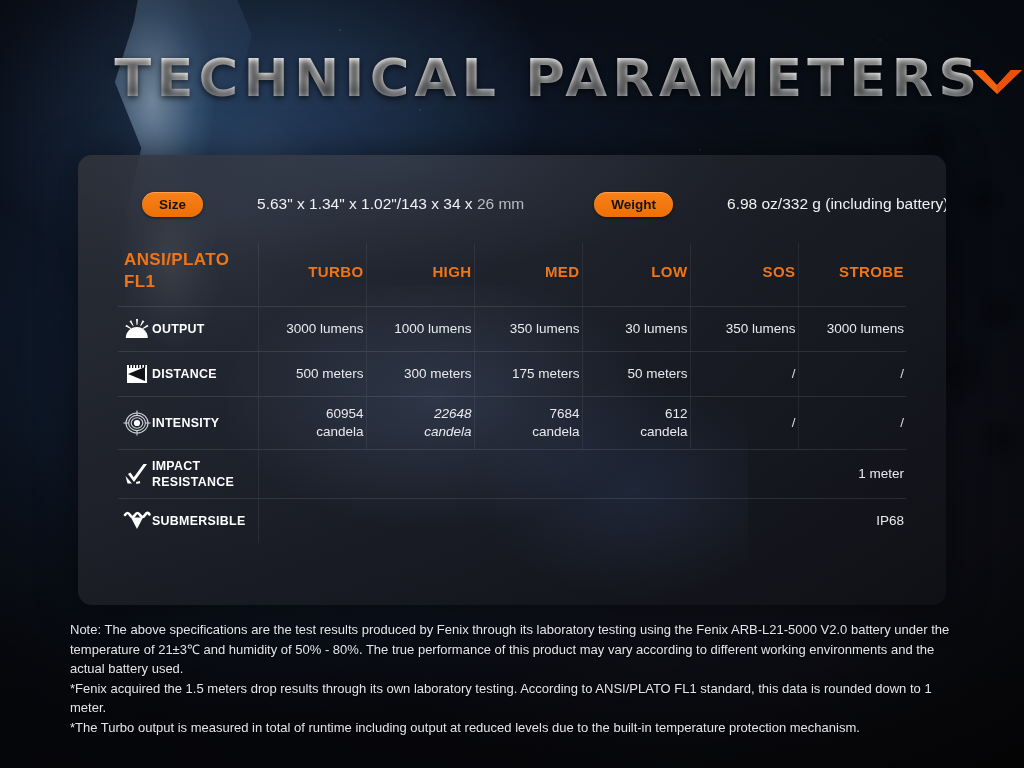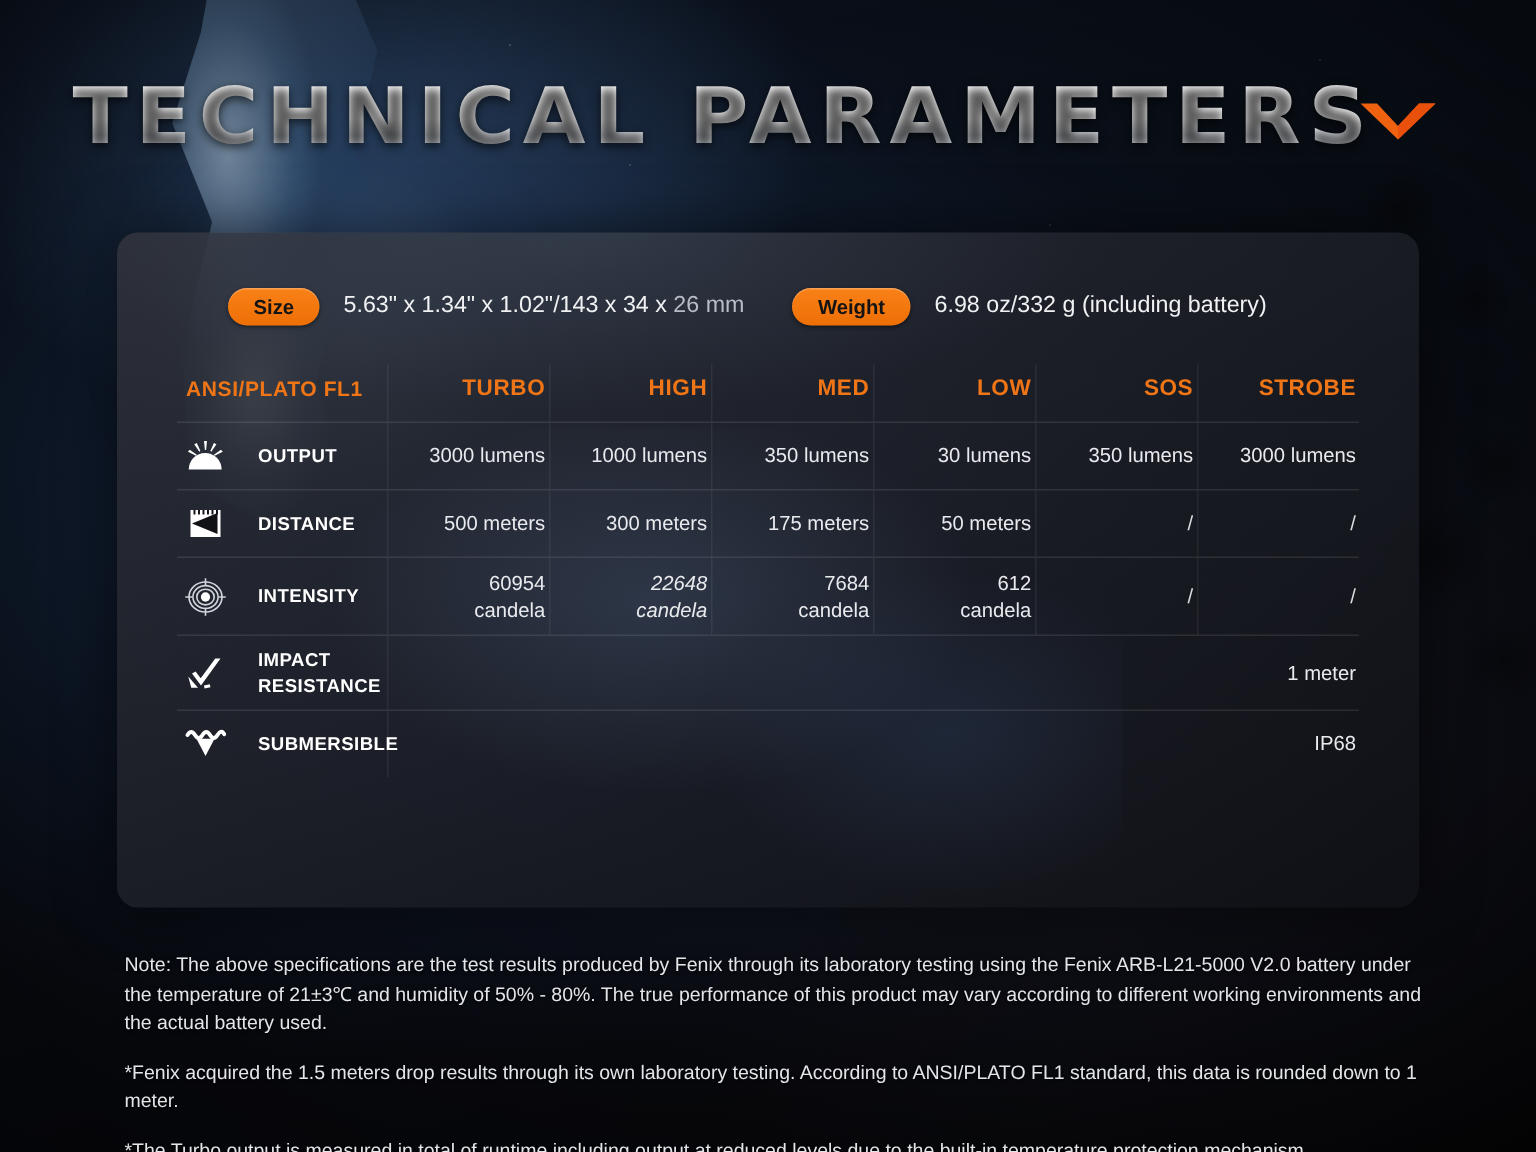--- a/index.html
+++ b/index.html
@@ -63,21 +63,21 @@
       radial-gradient(1px 1px at 300px 190px, rgba(255,255,255,.35), transparent),
       radial-gradient(1px 1px at 700px 150px, rgba(255,255,255,.4), transparent),
       radial-gradient(1px 1px at 520px 250px, rgba(255,255,255,.28), transparent);
   }
   .vignette{
     position:absolute;inset:0;
     background:radial-gradient(ellipse 820px 560px at 50% 45%, rgba(0,0,0,0) 40%, rgba(0,0,0,.55) 100%);
   }
 
   
-  .title-wrap{position:absolute;left:0;right:0;top:48px;text-align:center;}
+  .title-wrap{position:absolute;left:0;right:0;top:48px;text-align:right;}
   .title{
     display:inline-block;
     font-family:"DejaVu Sans", sans-serif;
     font-weight:bold;
     font-size:52px;
     letter-spacing:5px;
     color:#ffffff;
     background:linear-gradient(180deg,#ffffff 0%,#ffffff 52%,#c9ccd2 70%,#f3f4f6 100%);
     -webkit-background-clip:text;background-clip:text;
     -webkit-text-fill-color:transparent;
@@ -101,23 +101,23 @@
   }
   .card-sheen2{
     position:absolute;left:150px;top:130px;width:520px;height:330px;
     background:radial-gradient(ellipse 300px 180px at 40% 35%, rgba(130,165,215,.17), rgba(0,0,0,0) 72%),
                radial-gradient(ellipse 220px 150px at 78% 62%, rgba(70,110,170,.16), rgba(0,0,0,0) 72%);
     pointer-events:none;
   }
 
   
   .sizebar{
-    position:absolute;left:12px;right:0;top:28px;height:42px;
+    position:absolute;left:2px;right:0;top:28px;height:42px;
     display:flex;align-items:center;padding-left:62px;
-    font-size:15.5px;color:#f0f1f3;
+    font-size:15.5px;color:#f0f1f3;gap:38px;
   }
   .pill{
     background:linear-gradient(180deg,#f98117,#ed6f06);
     color:#141414;font-weight:bold;font-size:13.5px;
     padding:5px 17px;border-radius:13px;
     box-shadow:0 1px 3px rgba(0,0,0,.5), inset 0 1px 0 rgba(255,255,255,.25);
     white-space:nowrap;
   }
   .sizeval{margin-left:16px;white-space:nowrap;}
   .dim{color:#b7bcc4;}
@@ -137,41 +137,41 @@
     padding:8px 2px;
     border-bottom:1px solid rgba(255,255,255,.10);
     border-left:1px solid rgba(255,255,255,.065);
     line-height:1.32;
   }
   thead th{
     color:#ef7516;font-weight:bold;font-size:15px;
     letter-spacing:.4px;padding:6px 2px 12px;
   }
   th.hcol0{
-    color:#ef7516;text-align:left;padding-left:6px;font-size:14px;
+    color:#ef7516;text-align:left;padding-left:6px;font-size:17px;
     border-left:none;
   }
   td.lbl{
     text-align:left;border-left:none;
     color:#ffffff;font-weight:bold;font-size:12.4px;letter-spacing:.3px;
     padding-left:4px;
   }
-  .lblbox{display:flex;align-items:center;gap:20px;}
+  .lblbox{display:flex;align-items:center;gap:0;}
   .icn{width:30px;height:28px;flex:0 0 30px;display:flex;align-items:center;justify-content:center;}
   tr:last-child td{border-bottom:none;}
   td.span{border-left:1px solid rgba(255,255,255,.065);}
   .slash{color:#d8dade;}
 
   
   .notes{
     position:absolute;left:70px;top:620px;width:892px;
     font-size:13px;line-height:19.5px;color:#e3e5e9;
     text-shadow:0 1px 2px rgba(0,0,0,.8);
   }
-  .notes p{margin:13px;}
+  .notes p{margin:0;}
 </style>
 </head>
 <body>
 
 <div id="bg">
   <div class="bg-base"></div>
   <div class="glow-left"></div>
   <div class="rock"></div>
   <div class="rock2"></div>
   <div class="tree"></div>

